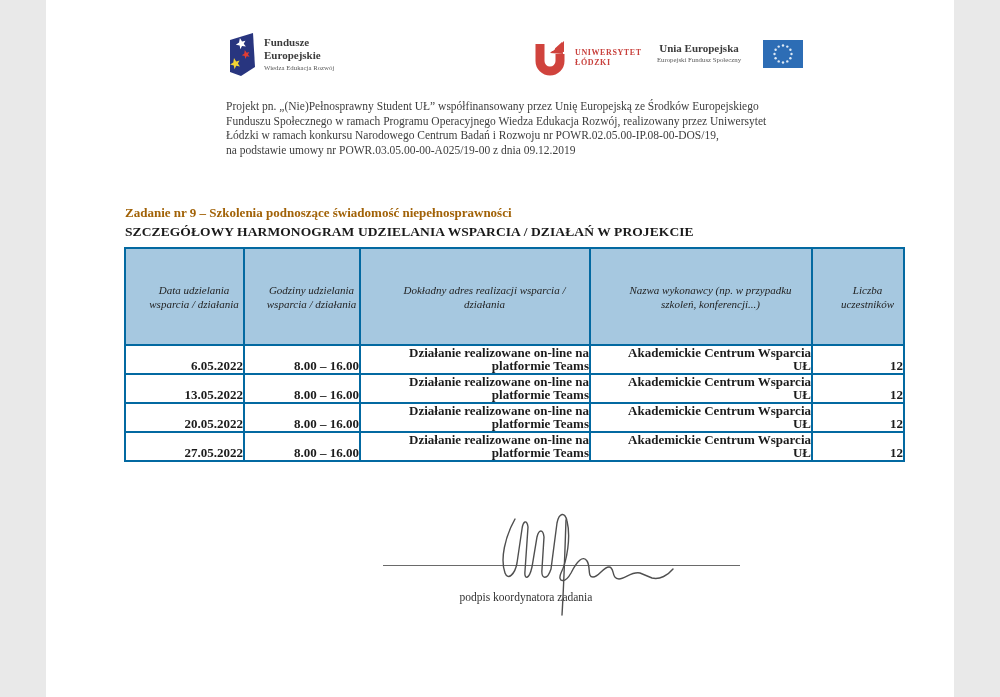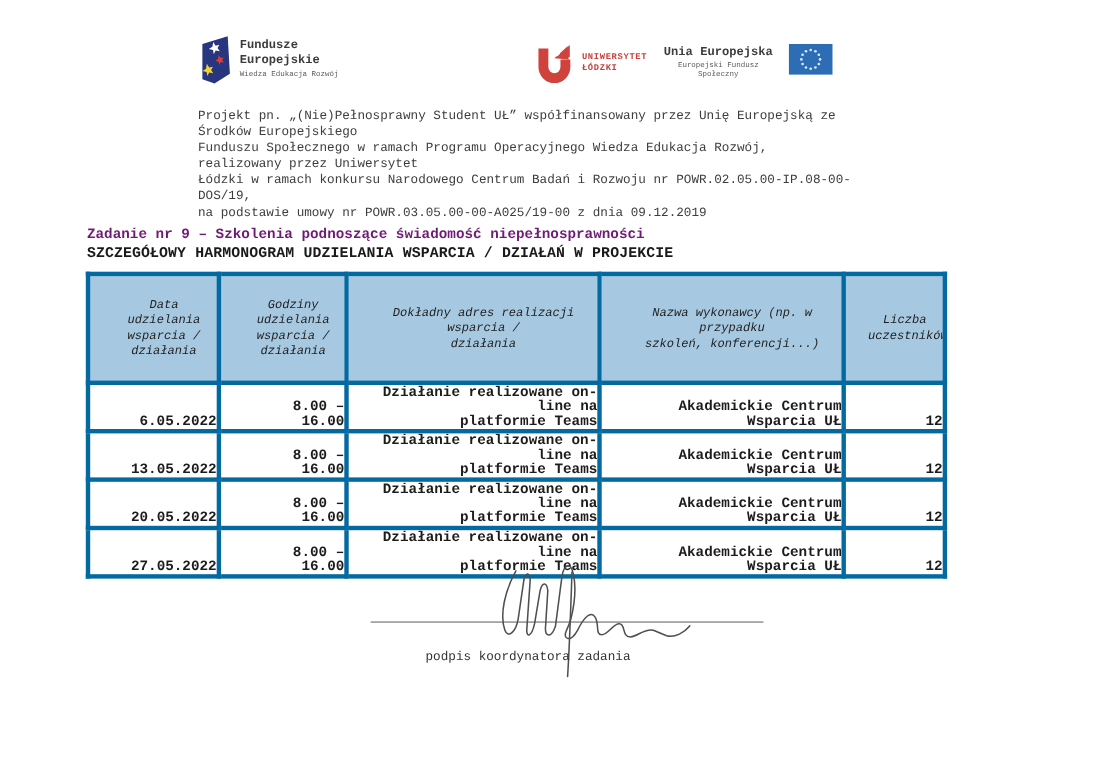--- a/index.html
+++ b/index.html
@@ -1,42 +1,42 @@
 <!DOCTYPE html>
 <html lang="pl"><head>
 <meta charset="utf-8">
 <style>
   html,body{margin:0;padding:0;background:#e9e9e9;}
   .page{
-    position:relative;width:1000px;height:697px;background:#ffffff;
-    font-family:Liberation Mono, monospace;overflow:hidden;margin:0 auto;
+    position:relative;width:908px;height:697px;background:#ffffff;
+    font-family:Liberation Serif, serif;overflow:hidden;margin:0 auto;
     color:#222;
   }
   .abs{position:absolute;}
 
   
   .logo-text-main{font-size:11px;font-weight:bold;color:#3c3c3c;line-height:13px;}
   .logo-tagline{font-size:6.8px;color:#5a5a5a;margin-top:2px;}
   .pl-flag-red{position:absolute;left:0;top:15px;width:44px;height:15px;background:#c2494e;}
   .pl-flag-white{position:absolute;left:0;top:1px;width:44px;height:14px;background:#fdfdfd;}
   .ul-text{font-size:8px;font-weight:bold;color:#c8403c;line-height:10px;letter-spacing:.6px;}
   .eu-block{text-align:center;}
   .eu-title{font-size:11px;font-weight:bold;color:#3c3c3c;line-height:12px;}
   .eu-tagline{font-size:6.8px;color:#5a5a5a;margin-top:2px;}
 
   
   .intro{font-size:11.5px;line-height:14.6px;color:#3d3d3d;}
 
   
   .h-main{font-size:13.5px;font-weight:bold;color:#1a1a1a;letter-spacing:.1px;margin-top:48px;}
-  .h-task{font-size:13px;font-weight:bold;color:#701a75;}
+  .h-task{font-size:13px;font-weight:bold;color:#a16207;}
 
   
   table.schedule{border-collapse:collapse;table-layout:fixed;width:779px;}
-  table.schedule td,table.schedule th{border:4px solid #0369a1;overflow:hidden;padding-left:20px;}
+  table.schedule td,table.schedule th{border:2px solid #0369a1;overflow:hidden;padding-left:20px;}
   table.schedule{border:2px solid #333;}
   th.hdr{
     background:#a6c8e0;font-style:italic;font-weight:normal;font-size:11px;
     line-height:14px;color:#1e1e1e;vertical-align:middle;text-align:center;height:93px;
   }
   td.cell{
     font-size:13px;font-weight:bold;color:#1c1c1c;text-align:right;
     vertical-align:bottom;padding:0 0 1px 0;height:26px;line-height:13px;
   }
   .two-line span{display:block;}

